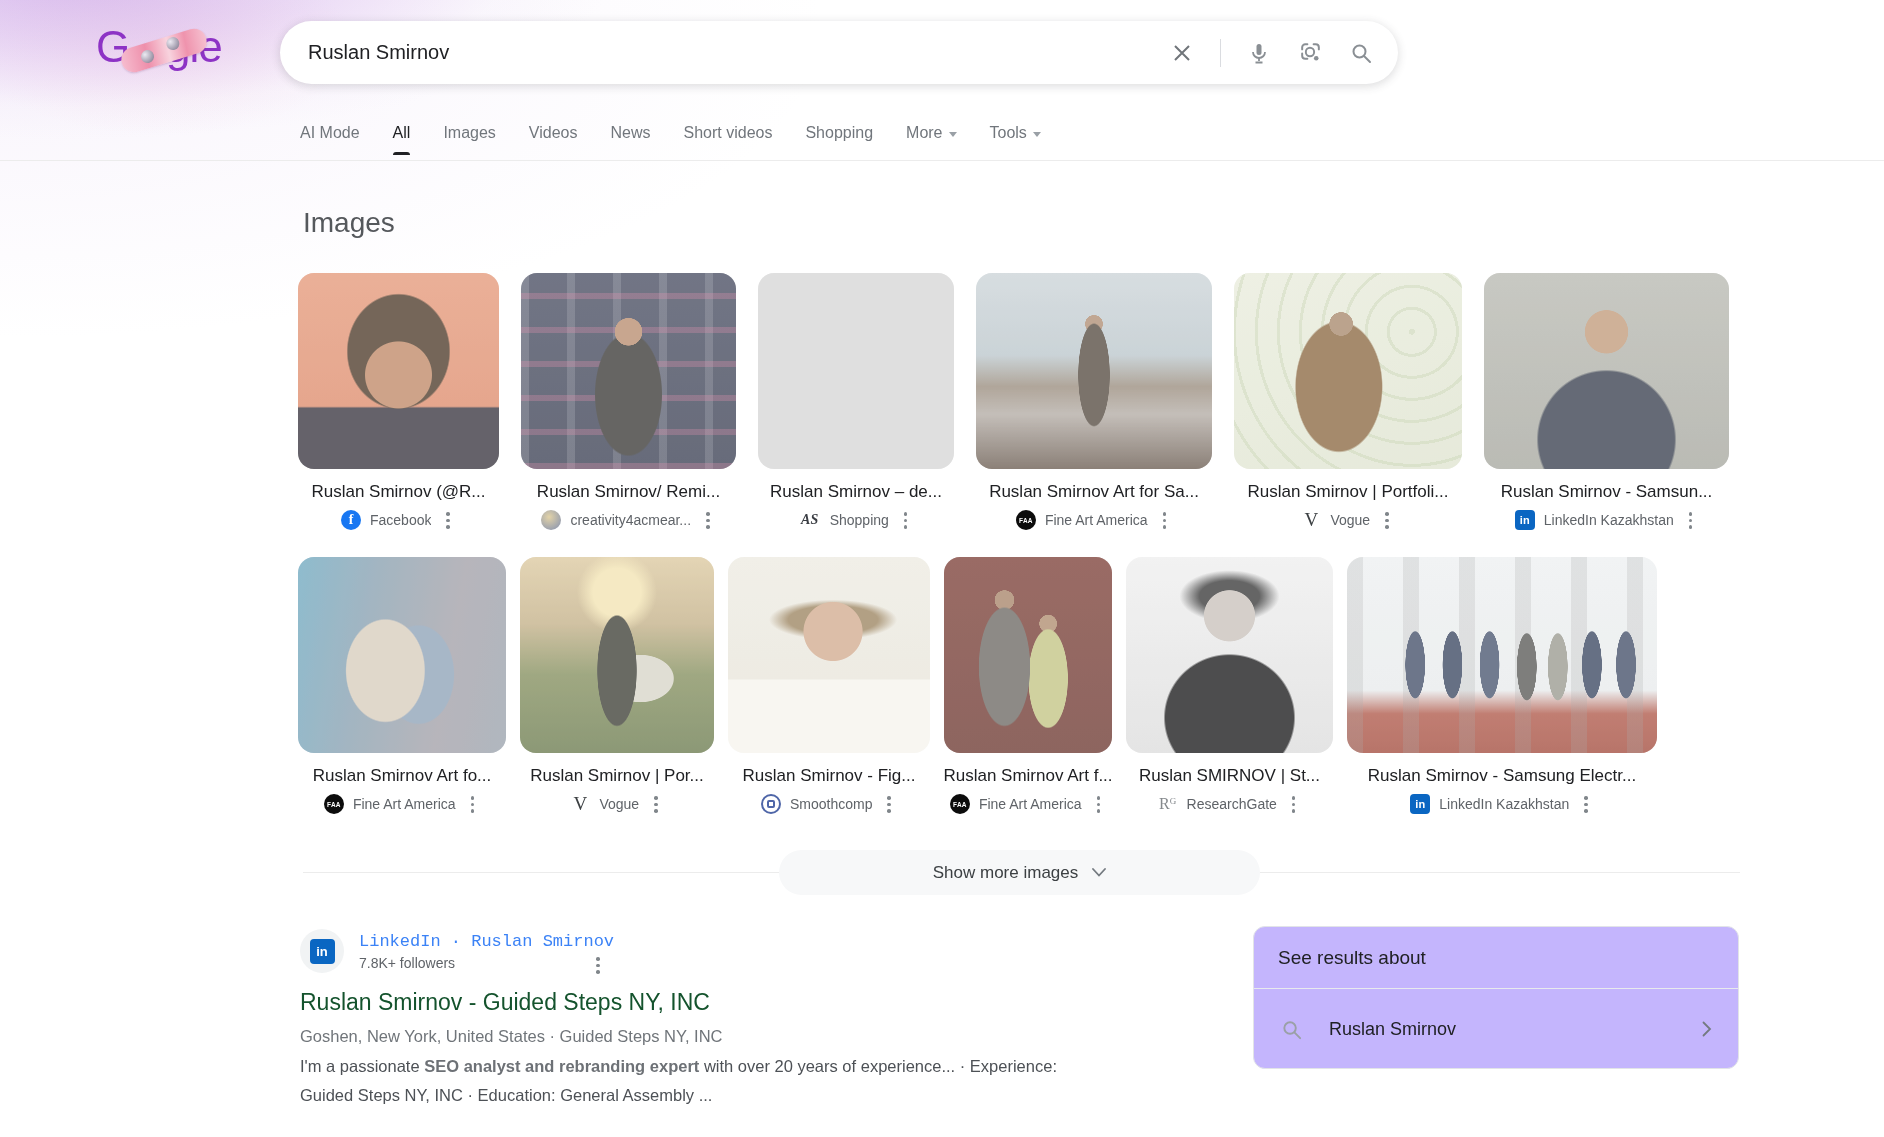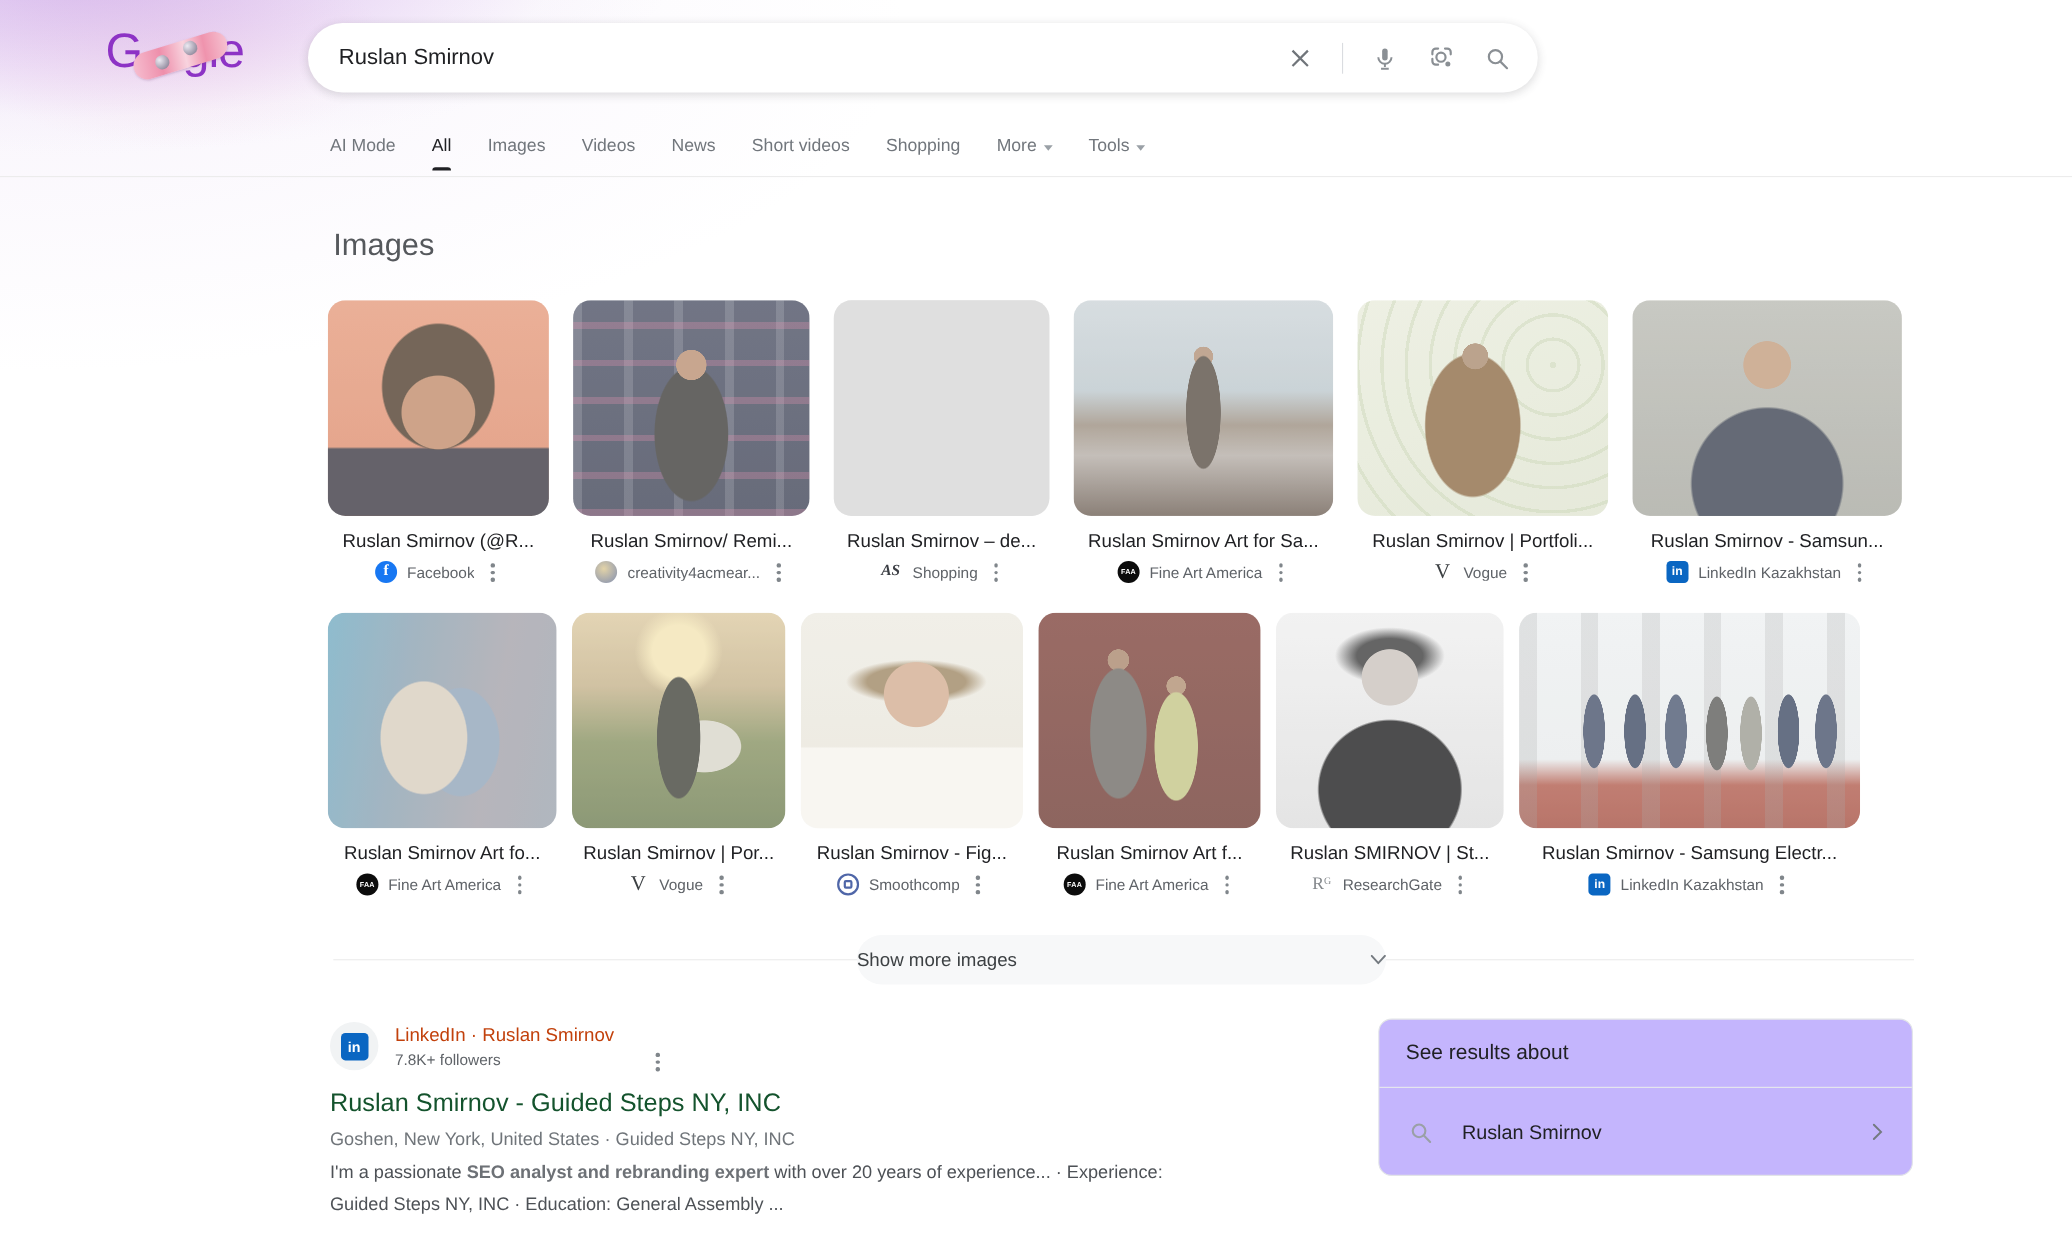--- a/index.html
+++ b/index.html
@@ -129,29 +129,29 @@
     radial-gradient(ellipse 10px 34px at 58% 56%, #5a5a58 97%, transparent),
     radial-gradient(ellipse 10px 34px at 68% 56%, #9a9a90 97%, transparent),
     radial-gradient(ellipse 10px 34px at 79% 55%, #3c4862 97%, transparent),
     radial-gradient(ellipse 10px 34px at 90% 55%, #44506a 97%, transparent),
     repeating-linear-gradient(90deg, rgba(150,150,150,.25) 0 16px, transparent 16px 56px),
     linear-gradient(180deg, #edf0f1 0%, #e8ebec 68%, #b05a4b 80%, #a44e40 100%); }
 
   
   .more-line { position:absolute; left:303px; top:872px; width:1437px; height:1px; background:#ececec; z-index:1; }
   .show-more { position:absolute; left:779px; top:850px; width:481px; height:45px; z-index:2;
-    background:#f7f8f9; border-radius:23px; display:flex; align-items:center; justify-content:space-between; gap:14px;
+    background:#f7f8f9; border-radius:23px; display:flex; align-items:center; justify-content:center; gap:14px;
     font-size:17px; color:#3c4043; cursor:pointer; }
 
   
   .result { position:absolute; left:300px; top:929px; width:840px; z-index:2; }
   .res-head { display:flex; align-items:center; gap:15px; position:relative; }
   .res-fav { width:44px; height:44px; border-radius:50%; background:#f1f3f4; display:flex; align-items:center; justify-content:center; }
   .res-fav .in { width:25px; height:25px; border-radius:4px; background:#0a66c2; color:#fff; font-size:13px; font-weight:bold; display:flex; align-items:center; justify-content:center; }
-  .res-srcline { font-size:17px; color:#c2410c; }
+  .res-srcline { font-size:17px; color:#3b82f6;font-family:Liberation Mono, monospace; }
   .res-followers { font-size:14px; color:#5f6368; margin-top:4px; }
   .res-kebab { position:absolute; left:290px; top:26px; }
   .res-title { margin-top:16px; font-size:23px; color:#14532d; cursor:pointer; }
   .res-meta { margin-top:11px; font-size:16.5px; color:#70757a; }
   .res-snippet { margin-top:6px; font-size:16.5px; color:#4d5156; line-height:29px; }
   .res-snippet b { color:#6d7176; }
 
   
   .card { position:absolute; left:1253px; top:926px; width:486px; height:143px; z-index:2;
     border:1px solid #e2e4e8; border-radius:12px; background:#c4b5fd; }
@@ -355,21 +355,21 @@
           <i></i>
         </span>
       <span class="src-name">Smoothcomp</span>
       <span class="kebab">
           <i></i>
           <i></i>
           <i></i>
         </span>
     </div>
   </div>
-  <div class="tile" style="width:202px">
+  <div class="tile" style="width:168px">
     <div class="ph ph9"></div>
     <div class="tile-title">Ruslan Smirnov Art f...</div>
     <div class="src-row">
       <span class="fav fav-faa">
           <span>FAA</span>
         </span>
       <span class="src-name">Fine Art America</span>
       <span class="kebab">
           <i></i>
           <i></i>

